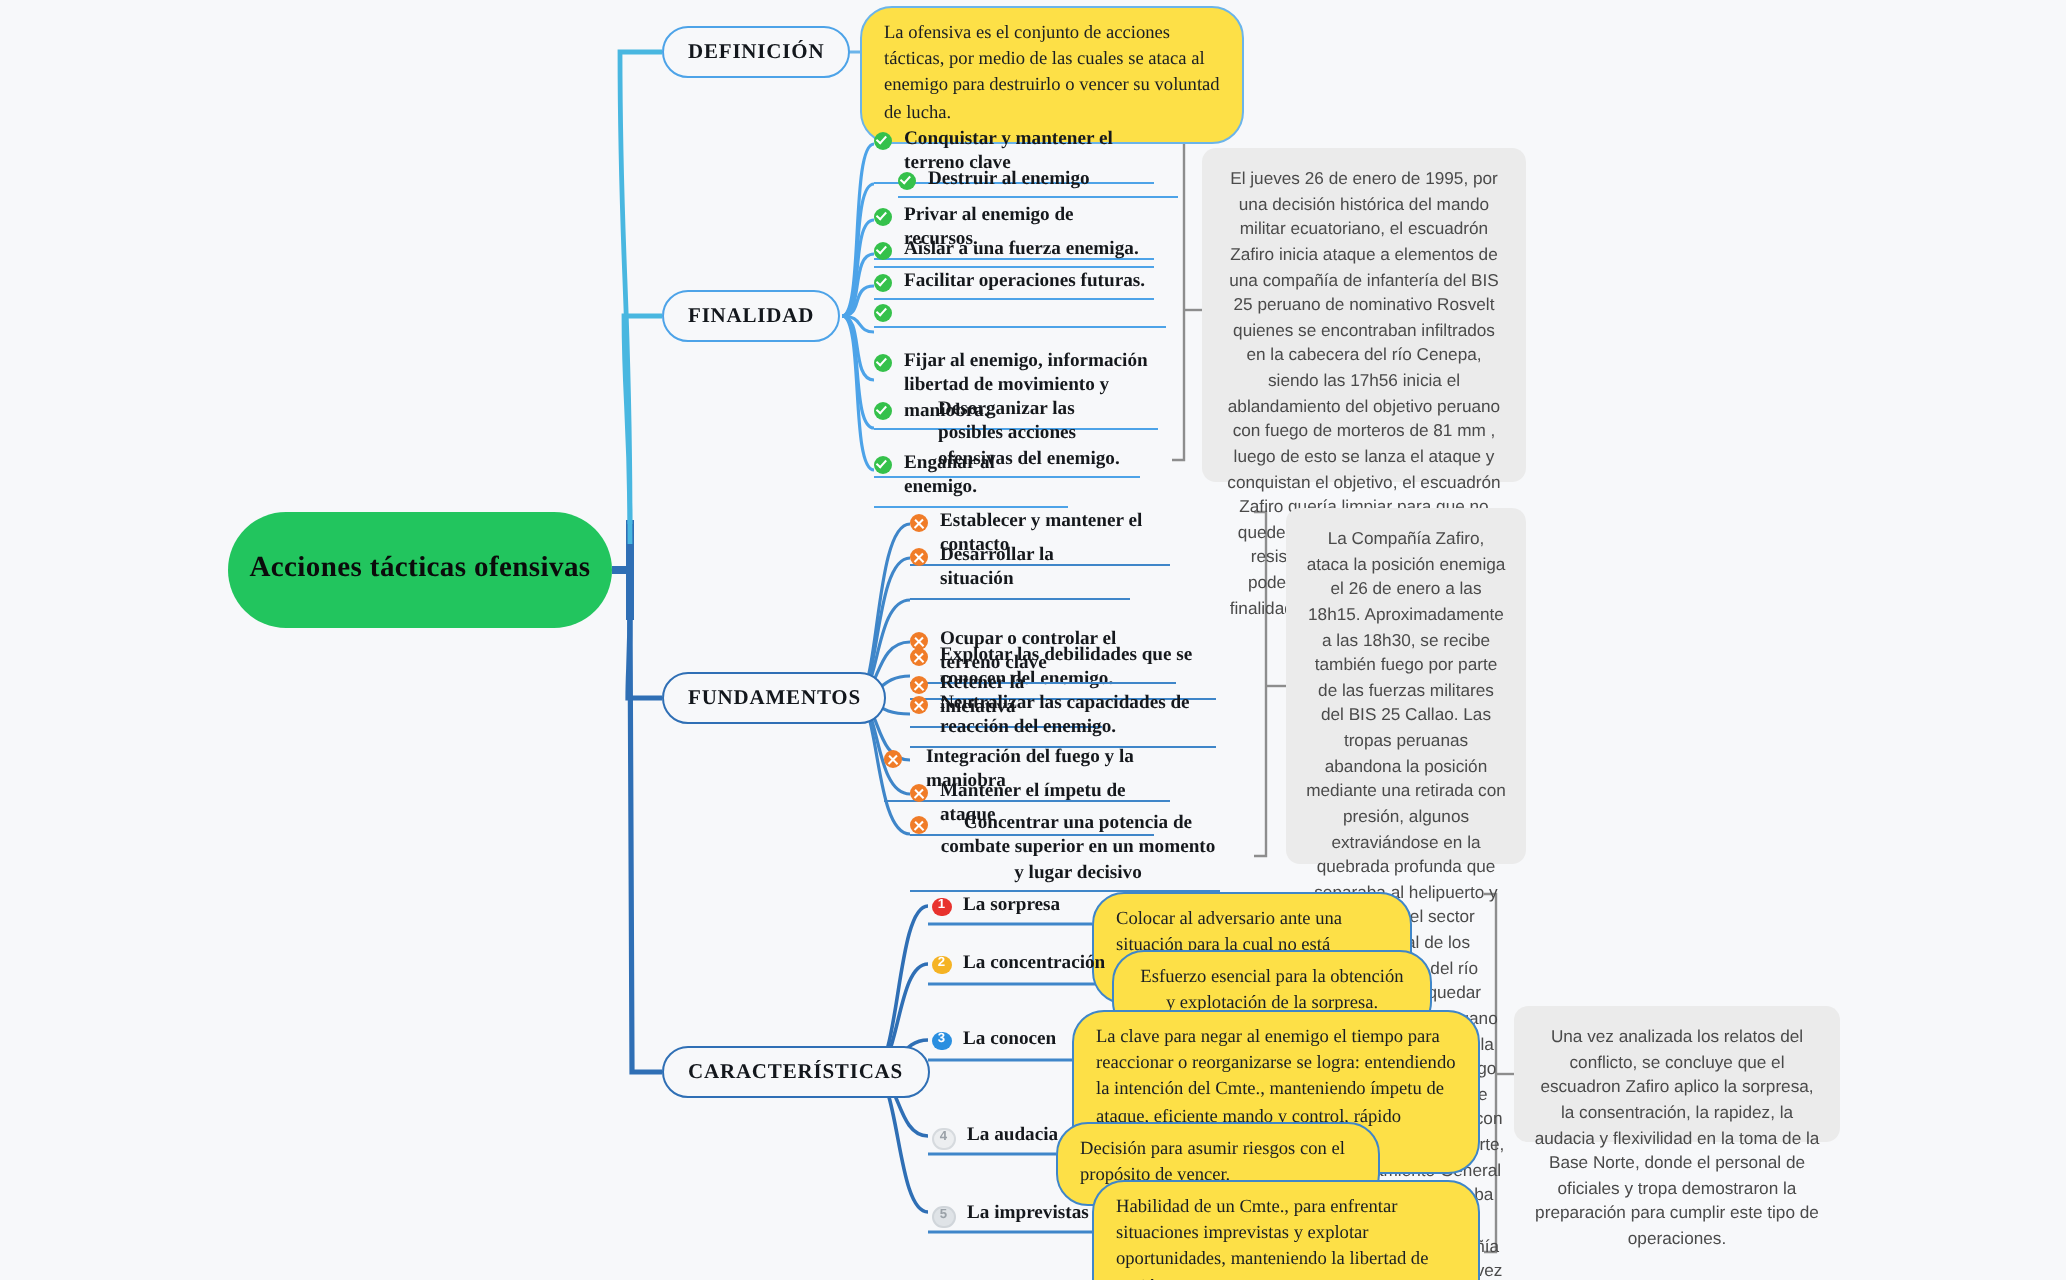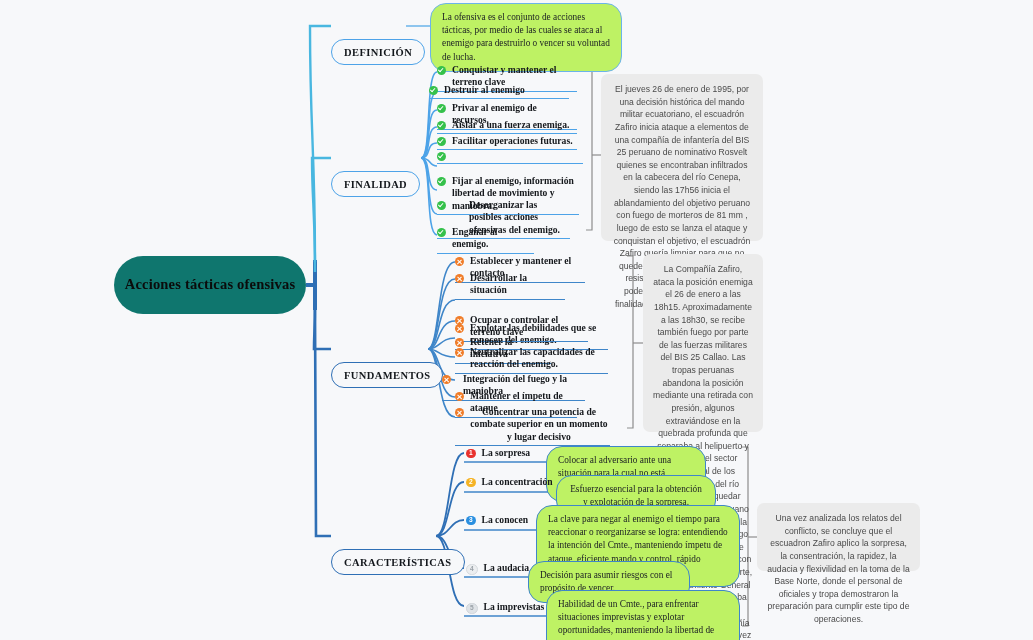--- a/index.html
+++ b/index.html
@@ -24,21 +24,21 @@
   }
   .node {
     position: absolute;
     box-sizing: border-box;
   }
 
   
   .root {
     left: 114px; top: 256px;
     width: 192px; height: 58px;
-    background: #0f766e;
+    background: #22c55e;
     border-radius: 29px;
     display: flex; align-items: center; justify-content: center;
     text-align: center;
     color: #0b0b0b;
     font-family: "Liberation Serif", serif;
     font-weight: bold;
     font-size: 14.5px;
     line-height: 1.35;
     letter-spacing: .2px;
   }
@@ -50,21 +50,20 @@
     border-radius: 16px;
     height: 26px;
     display: flex; align-items: center; justify-content: center;
     padding: 0 12px;
     font-family: "Liberation Serif", serif;
     font-weight: bold;
     font-size: 10.5px;
     color: #13171c;
     letter-spacing: .4px;
     white-space: nowrap;
-    margin-top: 26px;
   }
   .branch.deep { border-color: #2f6fb5; }
 
   
   .leaf {
     display: flex;
     align-items: flex-start;
     gap: 6px;
     font-family: "Liberation Serif", serif;
     font-size: 9.6px;
@@ -116,21 +115,21 @@
     font-size: 6.6px;
     font-weight: bold;
     display: flex; align-items: center; justify-content: center;
     line-height: 1;
   }
 
   
   .bubble {
     border: 1.3px solid #6bb4ea;
     border-radius: 16px;
-    background: #bef264;
+    background: #fde047;
     font-family: "Liberation Serif", serif;
     font-size: 9.3px;
     color: #1a1e23;
     line-height: 1.42;
     padding: 7px 11px;
     box-sizing: border-box;
   }
   .bubble.deep { border-color: #3f86c9; }
 
   
@@ -216,21 +215,21 @@
   <div class="node bubble" style="left:430px; top:3px; width:192px;">La ofensiva es el conjunto de acciones tácticas, por medio de las cuales se ataca al enemigo para destruirlo o vencer su voluntad de lucha.</div>
 
   <div class="node branch" style="left:331px; top:145px;">
     <span>FINALIDAD</span>
   </div>
 
   <div class="node leaf ul" style="left:437px; top:64px; width:140px;">
     <span class="ico check"></span>
     <span class="txt">Conquistar y mantener el terreno clave</span>
   </div>
-  <div class="node leaf ul" style="left:429px; top:84px; width:140px;text-align:right;">
+  <div class="node leaf ul" style="left:449px; top:84px; width:140px;text-align:right;">
     <span class="ico check"></span>
     <span class="txt">Destruir al enemigo</span>
   </div>
   <div class="node leaf ul" style="left:437px; top:102px; width:140px;">
     <span class="ico check"></span>
     <span class="txt">Privar al enemigo de recursos.</span>
   </div>
   <div class="node leaf ul" style="left:437px; top:119px; width:140px;">
     <span class="ico check"></span>
     <span class="txt">Aislar a una fuerza enemiga.</span>

